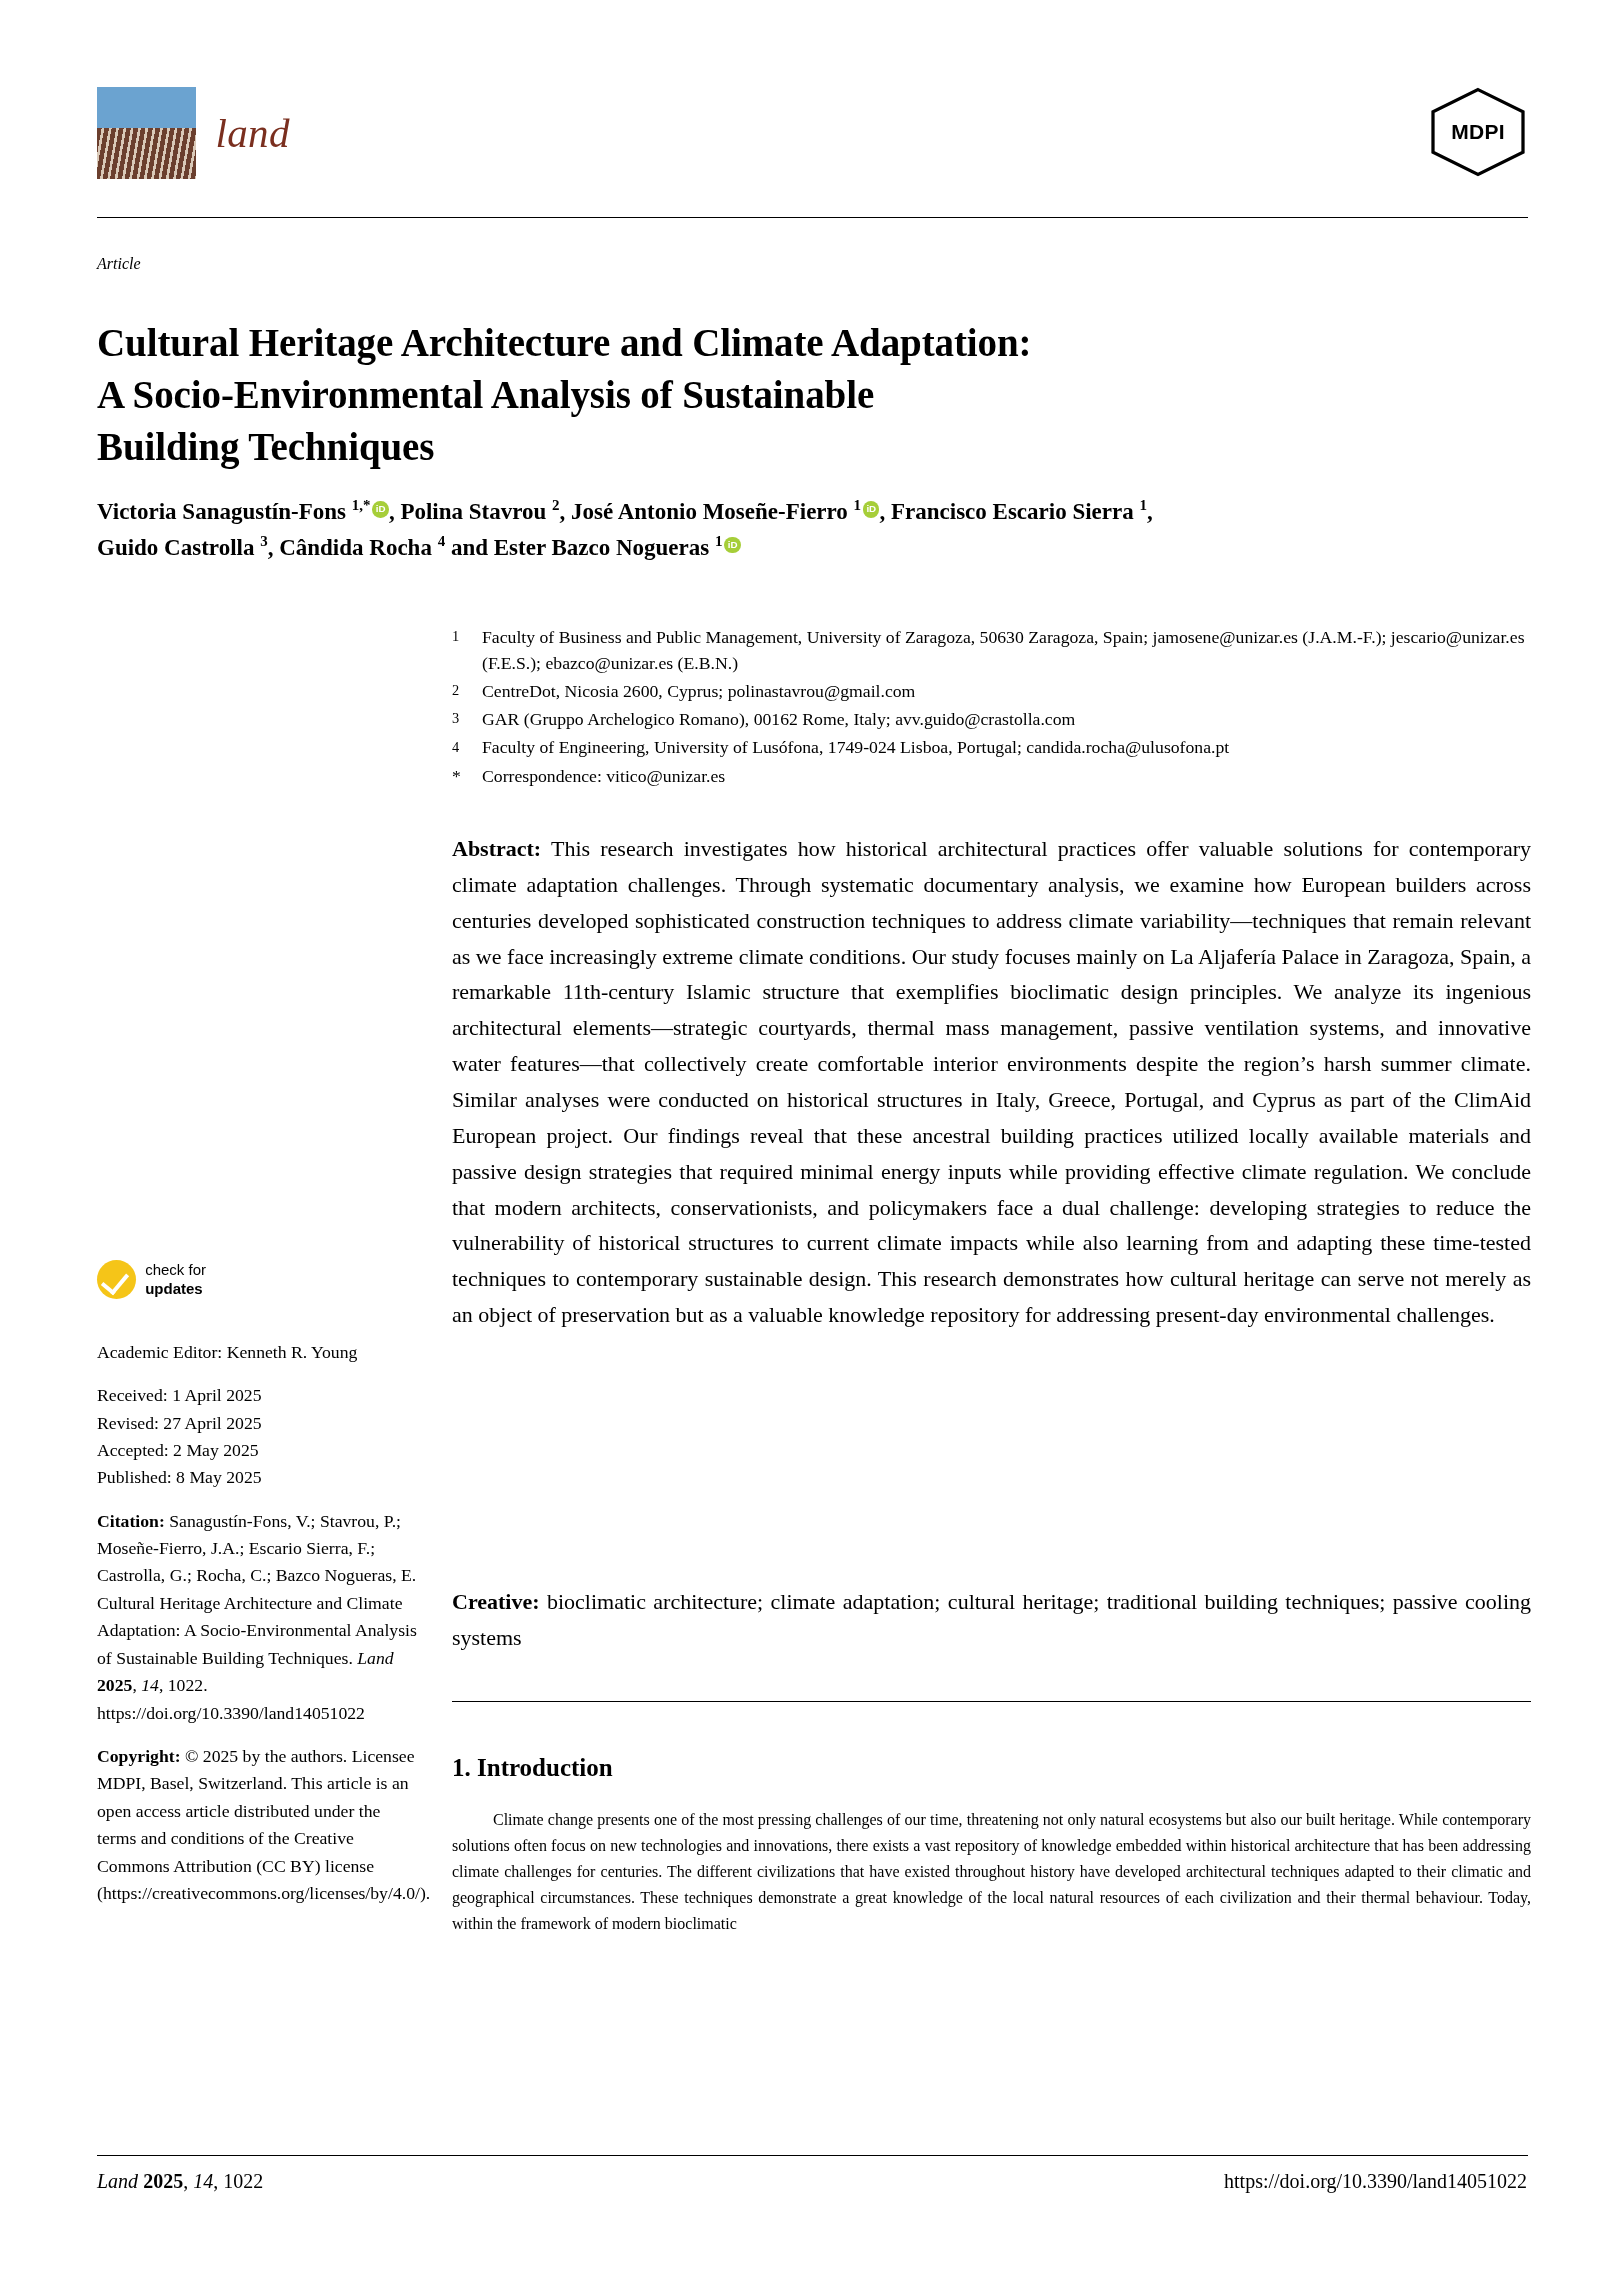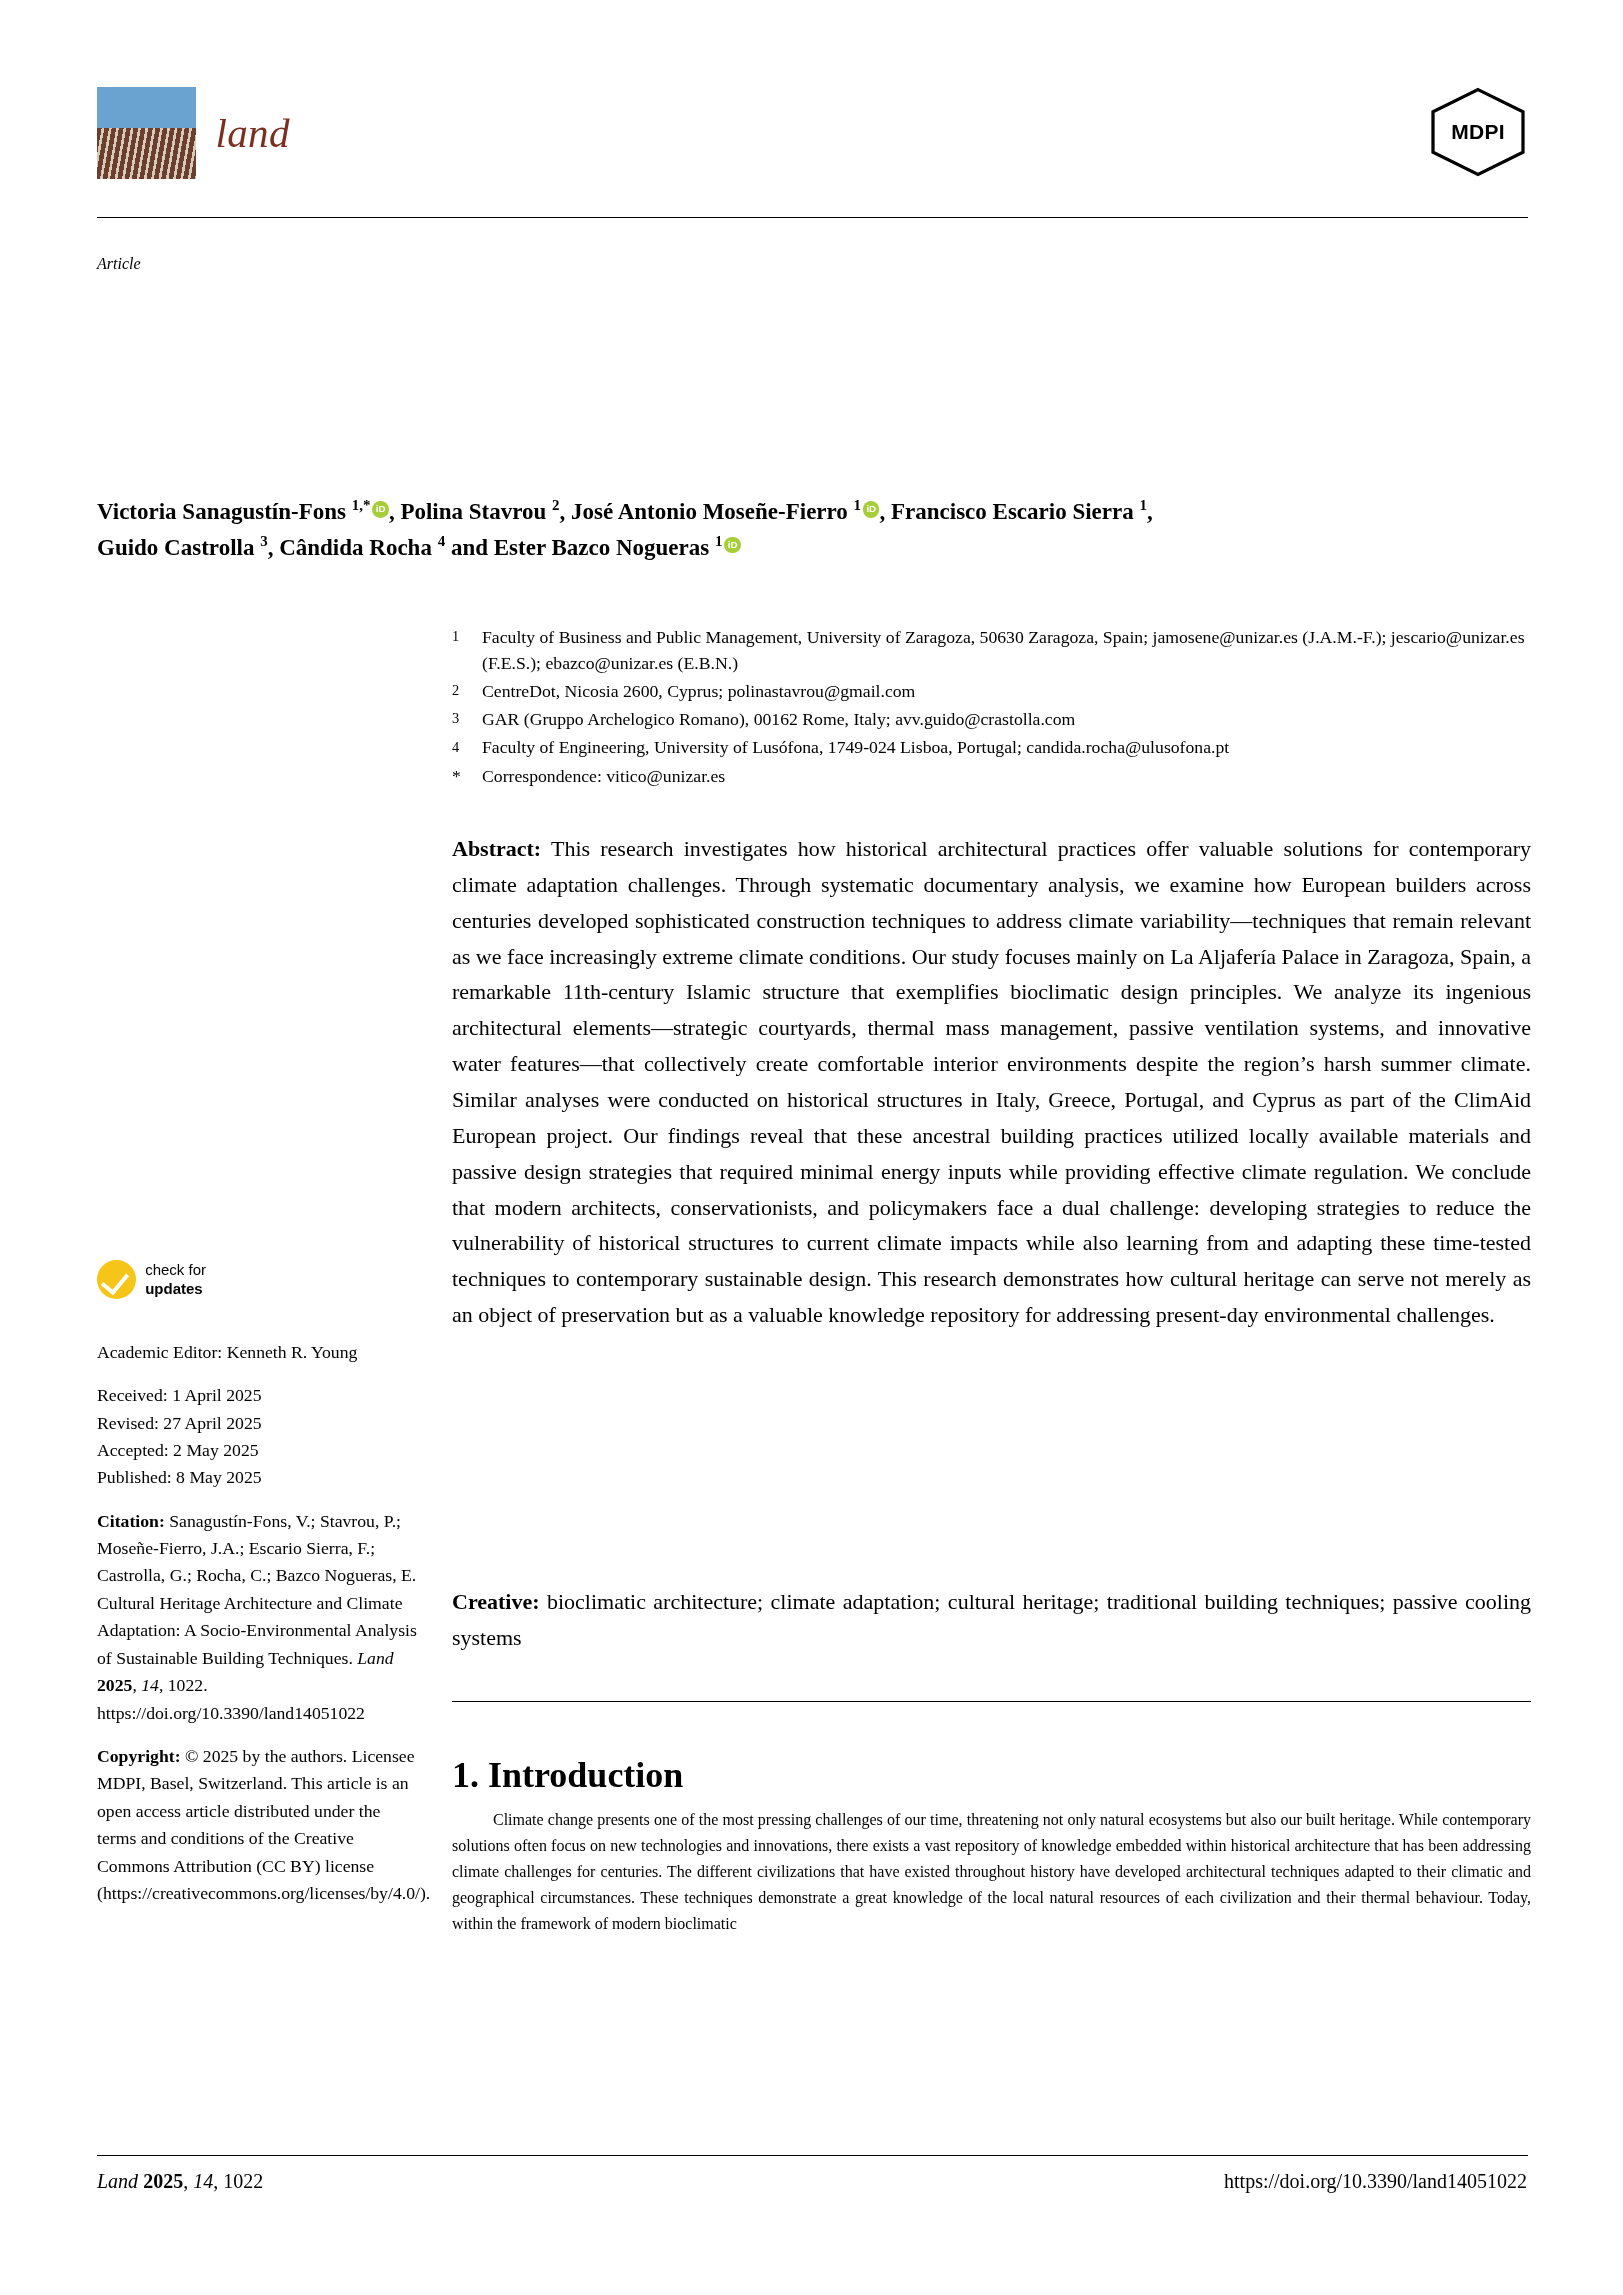--- a/index.html
+++ b/index.html
@@ -222,21 +222,21 @@
     background: #000;
   }
 
   
   .section-title {
     position: absolute;
     left: 452px;
     top: 1754px;
     font-family: "Liberation Serif", serif;
     font-weight: bold;
-    font-size: 36px;
+    font-size: 25px;
   }
   .section-body {
     position: absolute;
     left: 452px;
     top: 1807px;
     width: 1079px;
     font-family: "Liberation Serif", serif;
     font-size: 16px;
     line-height: 1.63;
     text-align: justify;
@@ -338,20 +338,25 @@
       <svg class="mdpi-hex" viewBox="0 0 150 138">
         <polygon points="75,4 144,38 144,100 75,134 6,100 6,38" fill="none" stroke="#000000" stroke-width="5"></polygon>
       </svg>
       <div class="mdpi-text">MDPI</div>
     </div>
   </div>
   <div class="header-rule"></div>
 
   <div class="article-type">Article</div>
 
+  <h1 class="title" id="title-el">
+      <div>Cultural Heritage Architecture and Climate Adaptation:</div>
+      <div>A Socio-Environmental Analysis of Sustainable</div>
+      <div>Building Techniques</div>
+    </h1>
 
   <div class="authors" id="authors-el">Victoria Sanagustín-Fons <sup class="sup">1,*</sup><span class="orcid"></span>, Polina Stavrou <sup class="sup">2</sup>, José Antonio Moseñe-Fierro <sup class="sup">1</sup><span class="orcid"></span>, Francisco Escario Sierra <sup class="sup">1</sup>,<br>Guido Castrolla <sup class="sup">3</sup>, Cândida Rocha <sup class="sup">4</sup> and Ester Bazco Nogueras <sup class="sup">1</sup><span class="orcid"></span></div>
 
   <div class="affiliations" id="affiliations-el">
       <div class="aff-row">
         <div class="aff-marker">1</div>
         <div class="aff-text">Faculty of Business and Public Management, University of Zaragoza, 50630 Zaragoza, Spain; jamosene@unizar.es (J.A.M.-F.); jescario@unizar.es (F.E.S.); ebazco@unizar.es (E.B.N.)</div>
       </div>
       <div class="aff-row">
         <div class="aff-marker">2</div>

